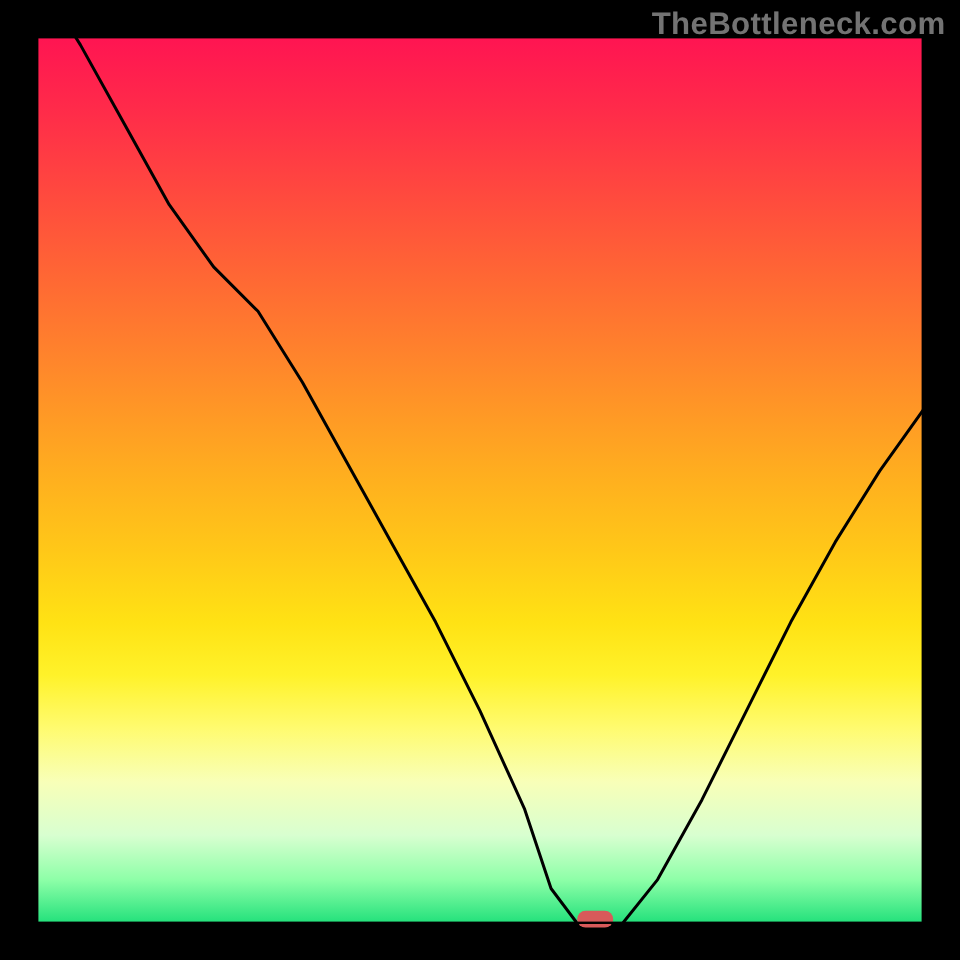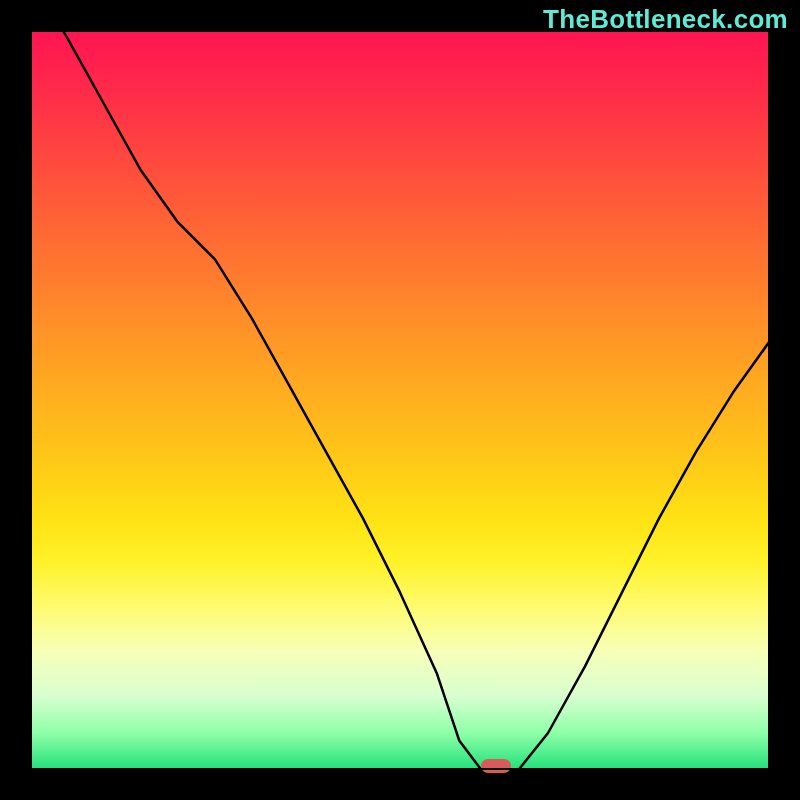--- a/index.html
+++ b/index.html
@@ -16,21 +16,21 @@
     height: 800px;
     background: #000;
   }
   .watermark {
     position: absolute;
     top: 4px;
     right: 12px;
     font-family: Arial, Helvetica, sans-serif;
     font-size: 26px;
     font-weight: 600;
-    color: #5eead4;
+    color: #737373;
     letter-spacing: 0.3px;
     z-index: 30;
   }
   .plot {
     position: absolute;
     left: 30px;
     top: 30px;
     width: 740px;
     height: 740px;
   }

